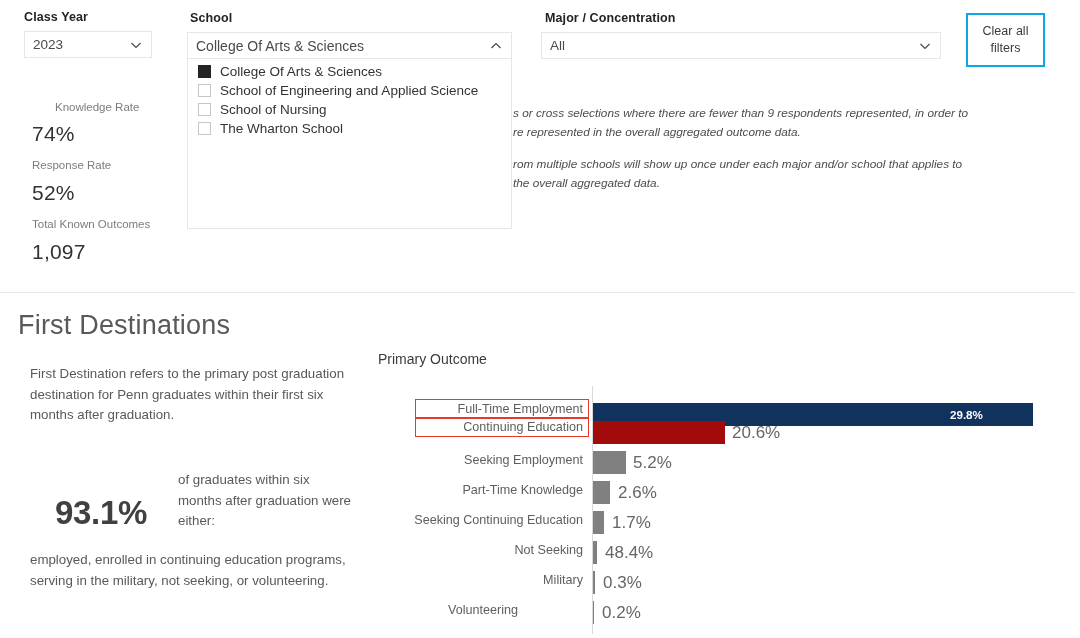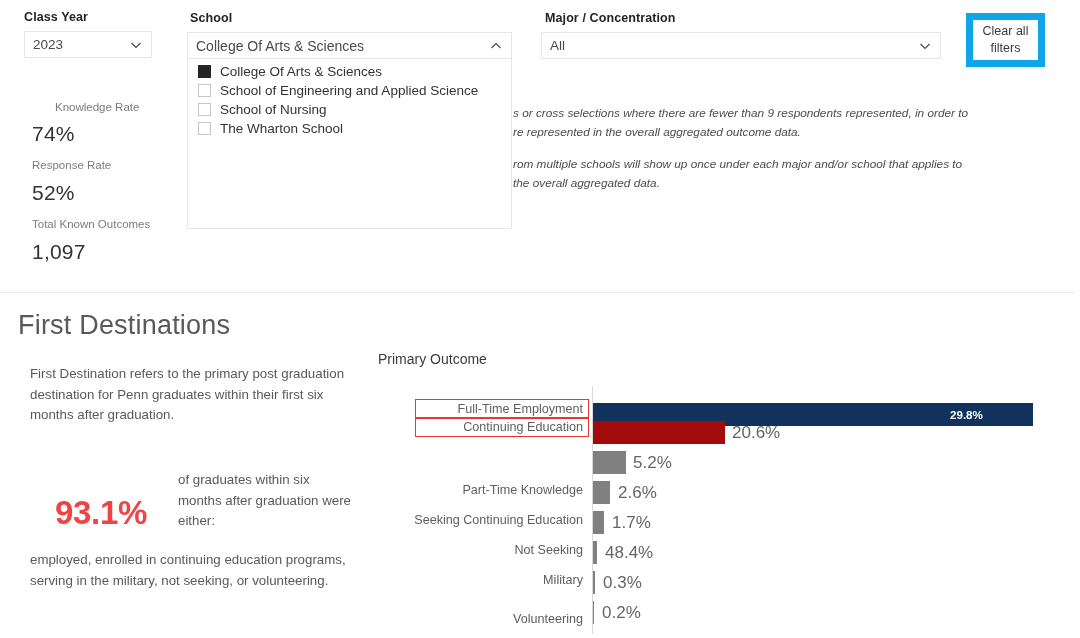--- a/index.html
+++ b/index.html
@@ -54,21 +54,21 @@
   .cbx {
     width: 13px; height: 13px; flex: none;
     border: 1px solid #c8c6c4;
     background: #fff;
     margin-right: 9px;
   }
   .cbx.checked { background: #252423; border-color: #252423; }
 
   .clear-btn {
     position: absolute;
-    border: 7px solid #0ea5e9;
+    border: 2px solid #0ea5e9;
     background: #fff;
     display: flex;
     align-items: center;
     justify-content: center;
     text-align: center;
     font-size: 12.5px;
     line-height: 17px;
     color: #3b3b3b;
     cursor: pointer;
   }
@@ -113,21 +113,21 @@
   .body-copy {
     position: absolute;
     font-size: 13.3px;
     line-height: 20.5px;
     color: #595959;
   }
   .big-stat {
     position: absolute;
     font-size: 33px;
     font-weight: bold;
-    color: #ef4444;
+    color: #404040;
     letter-spacing: -.3px;
   }
 
   
   .chart-title {
     position: absolute;
     font-size: 14px;
     color: #3b3b3b;
   }
   .plot { position: absolute; }
@@ -267,20 +267,21 @@
       <div class="bar-inlabel" style="left:570px; top:1px;">29.8%</div>
     </div>
 
     <div class="row" style="top:42px; height:30px;">
       <div class="cat-label selected" style="top:-2px; width:172px; right:472px;">Continuing Education</div>
       <div class="bar" style="left:213px; top:1px; width:132px; background:#a30b0b;"></div>
       <div class="bar-outlabel" style="left:352px; top:1px;">20.6%</div>
     </div>
 
     <div class="row" style="top:72px; height:30px;">
+      <div class="cat-label" style="top:3px; width:205px; right:472px;">Seeking Employment</div>
       <div class="bar" style="left:213px; top:1px; width:33px; background:#808080;"></div>
       <div class="bar-outlabel" style="left:253px; top:1px;">5.2%</div>
     </div>
 
     <div class="row" style="top:102px; height:30px;">
       <div class="cat-label" style="top:3px; width:205px; right:472px;">Part-Time Knowledge</div>
       <div class="bar" style="left:213px; top:1px; width:17px; background:#808080;"></div>
       <div class="bar-outlabel" style="left:238px; top:1px;">2.6%</div>
     </div>
 
@@ -296,19 +297,19 @@
       <div class="bar-outlabel" style="left:225px; top:1px;">48.4%</div>
     </div>
 
     <div class="row" style="top:192px; height:30px;">
       <div class="cat-label" style="top:3px; width:205px; right:472px;">Military</div>
       <div class="bar" style="left:213px; top:1px; width:2px; background:#808080;"></div>
       <div class="bar-outlabel" style="left:223px; top:1px;">0.3%</div>
     </div>
 
     <div class="row" style="top:222px; height:30px;">
-      <div class="cat-label" style="top:12px; width:205px; right:472px;">Volunteering</div>
+      <div class="cat-label" style="top:3px; width:205px; right:472px;text-align:center;">Volunteering</div>
       <div class="bar" style="left:213px; top:1px; width:1px; background:#808080;"></div>
       <div class="bar-outlabel" style="left:222px; top:1px;">0.2%</div>
     </div>
 
   </div>
 </div>
 
 </body></html>

